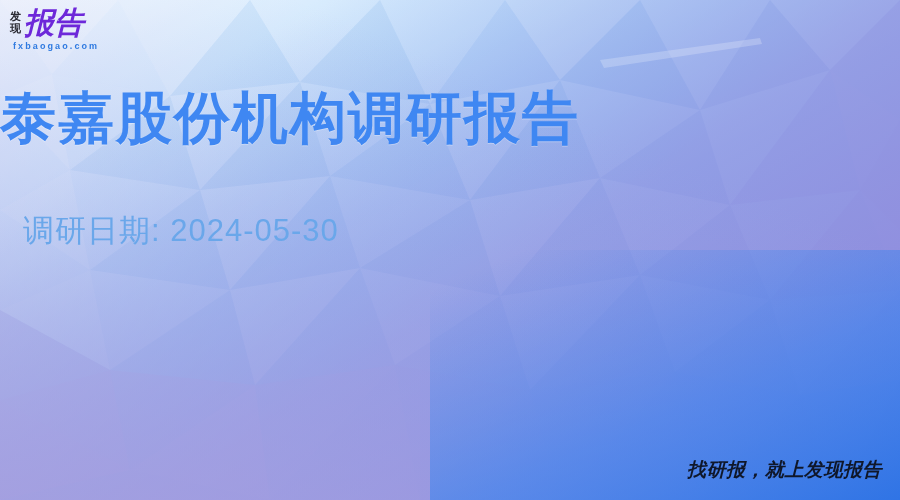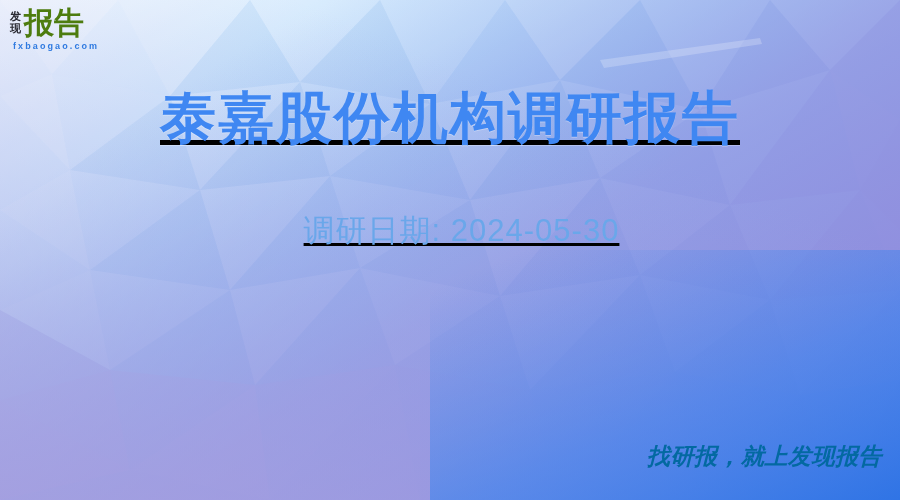--- a/index.html
+++ b/index.html
@@ -43,41 +43,41 @@
     line-height: 1.02;
     font-size: 11px;
     font-weight: 700;
     color: #2b2b33;
     letter-spacing: 0px;
     padding-bottom: 1px;
   }
   .logo-word {
     font-size: 30px;
     font-weight: 900;
-    color: #4d7c0f;
+    color: #6d28d9;
     letter-spacing: 0px;
     line-height: 1;
+    font-style: italic;
   }
   .logo-domain {
     margin-top: 3px;
     margin-left: 3px;
     font-size: 9px;
     font-weight: 700;
     color: #2f7ae0;
     letter-spacing: 2.1px;
   }
   
   .title-block {
     position: absolute;
     left: 0;
     right: 0;
     top: 86px;
-    text-align: center;
+    text-align: left;
     z-index: 5;
-    text-decoration: underline;
   }
   .main-title {
     font-size: 56px;
     font-weight: 900;
     color: #3f87f2;
     letter-spacing: 2px;
     line-height: 1.15;
     text-shadow: 0 1px 0 rgba(255,255,255,0.28);
     margin: 0;
   }
@@ -87,25 +87,25 @@
     font-weight: 400;
     color: #6aa7ea;
     letter-spacing: 1px;
     line-height: 1.2;
     margin-left: 23px;
   }
   
   .tagline {
     position: absolute;
     right: 18px;
-    bottom: 28px;
-    font-size: 23px;
+    bottom: 17px;
+    font-size: 19px;
     font-weight: 700;
     font-style: italic;
-    color: #0369a1;
+    color: #0f172a;
     letter-spacing: 0.5px;
     z-index: 5;
     white-space: nowrap;
   }
 </style>
 </head>
 <body>
 
 <div id="slide">
 

